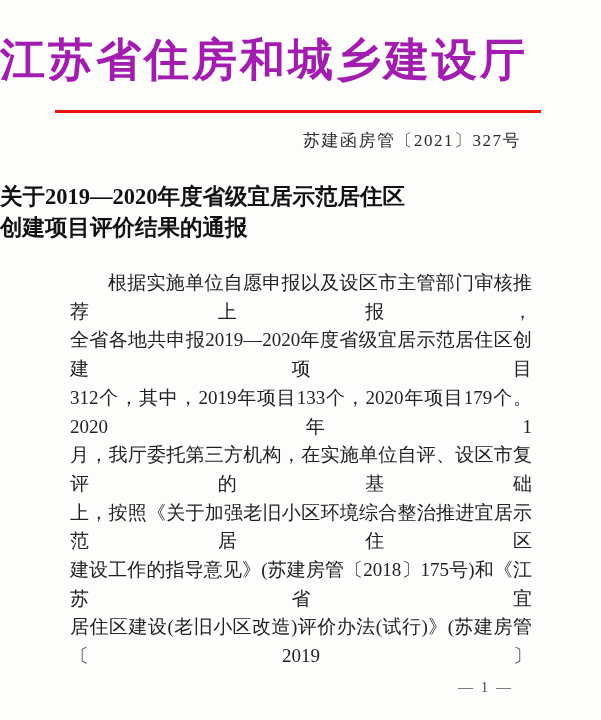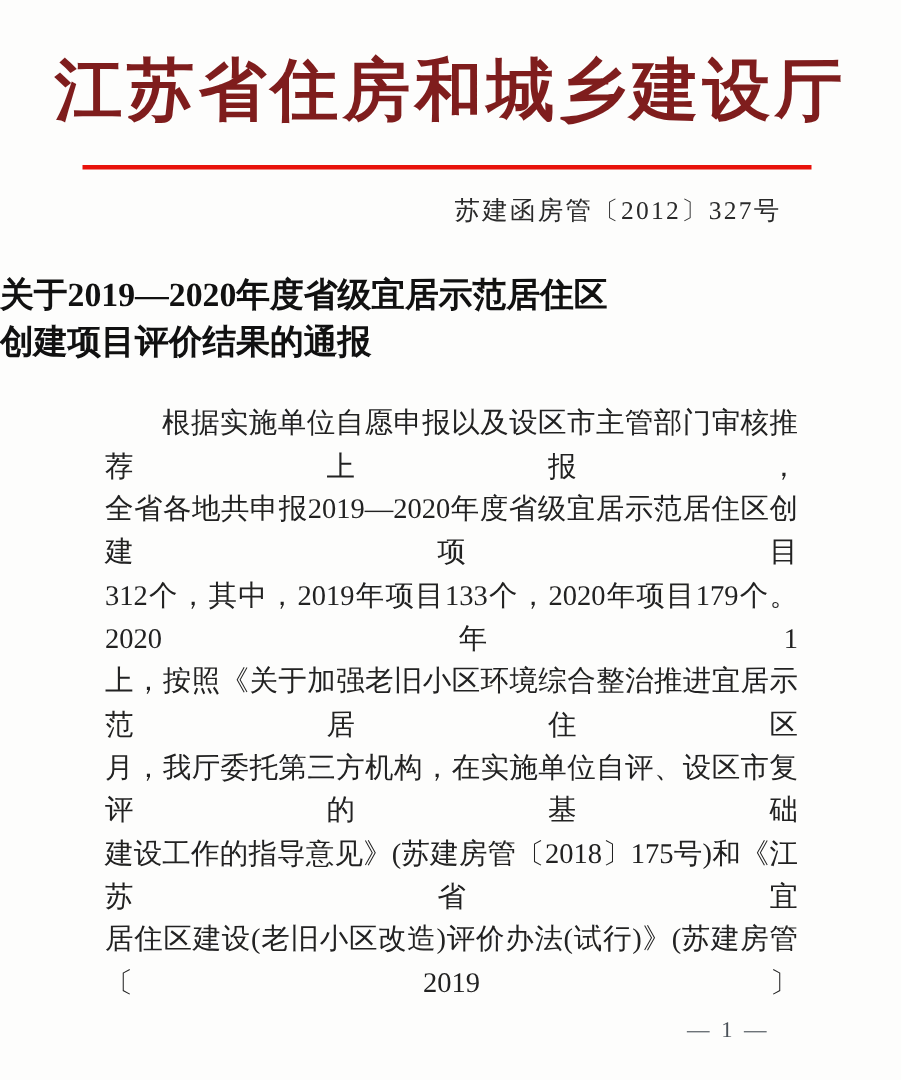--- a/index.html
+++ b/index.html
@@ -10,22 +10,21 @@
     background: #fdfdfc;
     font-family: "Liberation Serif", serif;
     overflow: hidden;
     color: #1e1e1e;
   }
   .agency-name {
     position: absolute;
     top: 30px;
     left: 0;
     right: 0;
-    text-align: center;
-    color: #7f1d1d;
+    color: #a21caf;
     font-size: 45px;
     font-weight: bold;
     letter-spacing: 3px;
     white-space: nowrap;
   }
   .red-rule {
     position: absolute;
     top: 110px;
     left: 55px;
     width: 486px;
@@ -82,33 +81,33 @@
 </style>
 </head>
 <body>
 
 <div class="page">
 
   <div class="agency-name">江苏省住房和城乡建设厅</div>
 
   <div class="red-rule"></div>
 
-  <div class="doc-number">苏建函房管〔2012〕327号</div>
+  <div class="doc-number">苏建函房管〔2021〕327号</div>
 
   <div class="doc-title">
     <div>关于2019—2020年度省级宜居示范居住区</div>
     <div>创建项目评价结果的通报</div>
   </div>
 
   <div class="body-block">
     <div class="body-line indent">根据实施单位自愿申报以及设区市主管部门审核推荐上报，</div>
     <div class="body-line">全省各地共申报2019—2020年度省级宜居示范居住区创建项目</div>
     <div class="body-line">312个，其中，2019年项目133个，2020年项目179个。2020年1</div>
+    <div class="body-line">月，我厅委托第三方机构，在实施单位自评、设区市复评的基础</div>
     <div class="body-line">上，按照《关于加强老旧小区环境综合整治推进宜居示范居住区</div>
-    <div class="body-line">月，我厅委托第三方机构，在实施单位自评、设区市复评的基础</div>
     <div class="body-line">建设工作的指导意见》(苏建房管〔2018〕175号)和《江苏省宜</div>
     <div class="body-line">居住区建设(老旧小区改造)评价办法(试行)》(苏建房管〔2019〕</div>
 
   </div>
 
   <div class="page-number">— 1 —</div>
 
 </div>
 
 </body></html>

